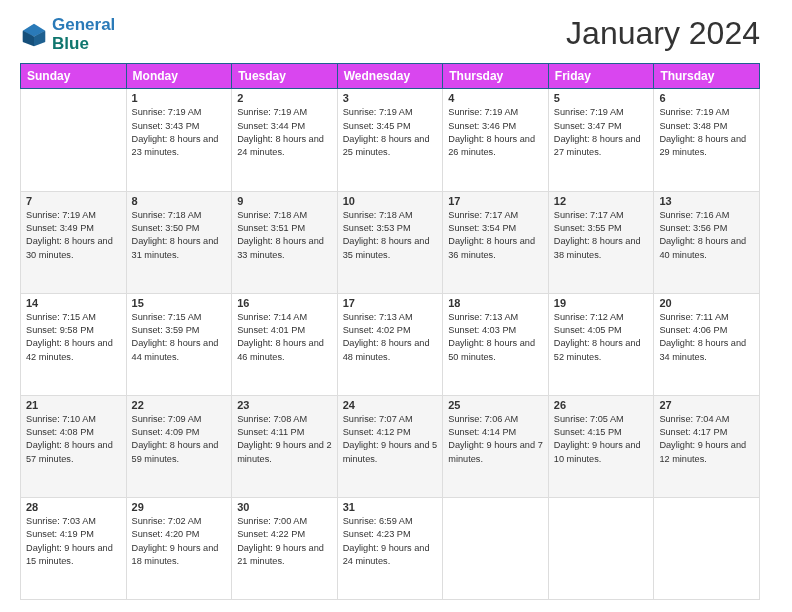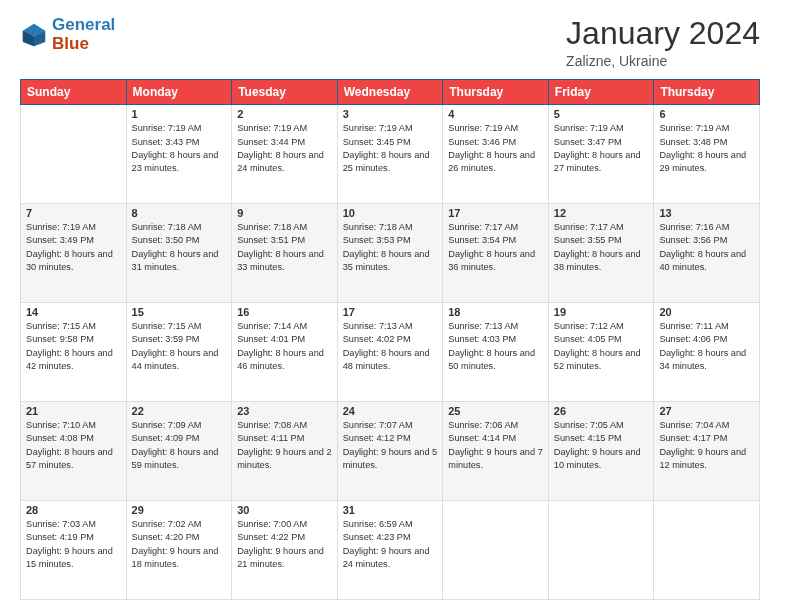--- a/index.html
+++ b/index.html
@@ -45,21 +45,21 @@
       font-size: 14px;
       color: #555;
       margin-top: 2px;
     }
     .calendar-table {
       width: 100%;
       border-collapse: collapse;
       flex: 1;
     }
     .calendar-table th {
-      background-color: #ef4444;
+      background-color: #d946ef;
       color: #fff;
       font-size: 12px;
       font-weight: bold;
       padding: 5px 6px;
       text-align: left;
       border: 1px solid #1e6090;
     }
     .calendar-table td {
       border: 1px solid #ddd;
       vertical-align: top;
@@ -98,26 +98,25 @@
       <svg class="logo-icon" viewBox="0 0 40 40">
         <polygon points="20,4 36,14 36,30 20,36 4,30 4,14" fill="#2a7ab8" opacity="0.15"></polygon>
         <polygon points="22,6 36,15 36,28 22,34" fill="#2a7ab8" opacity="0.5"></polygon>
         <polygon points="18,6 4,15 4,28 18,34" fill="#1a5a8a" opacity="0.7"></polygon>
         <polygon points="20,4 36,14 20,22 4,14" fill="#2a7ab8"></polygon>
         <polygon points="20,22 36,14 36,30 20,36" fill="#1e6090"></polygon>
         <polygon points="20,22 4,14 4,30 20,36" fill="#154f7a"></polygon>
       </svg>
       <div>
         <div style="font-size:17px;font-weight:bold;color:#2a7ab8;line-height:1.1;">General</div>
-        <div style="font-size:17px;font-weight:bold;color:#c2410c;line-height:1.1;">Blue</div>
+        <div style="font-size:17px;font-weight:bold;color:#0f766e;line-height:1.1;">Blue</div>
       </div>
     </div>
     <div class="title-block">
       <div class="month-title">January 2024</div>
-      <div class="subtitle">Zalizne, Ukraine</div>
     </div>
   </div>
 
   <table class="calendar-table">
     <thead>
       <tr>
         <th>Sunday</th>
         <th>Monday</th>
         <th>Tuesday</th>
         <th>Wednesday</th>

